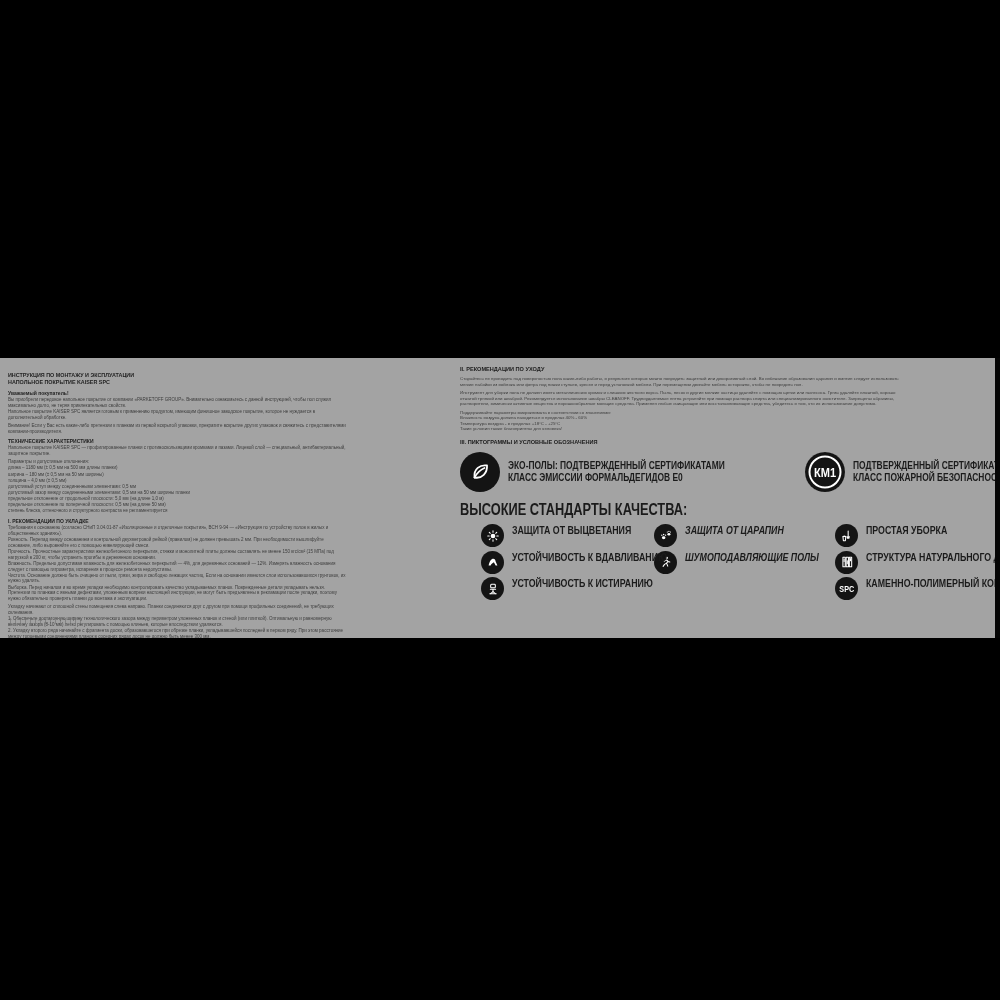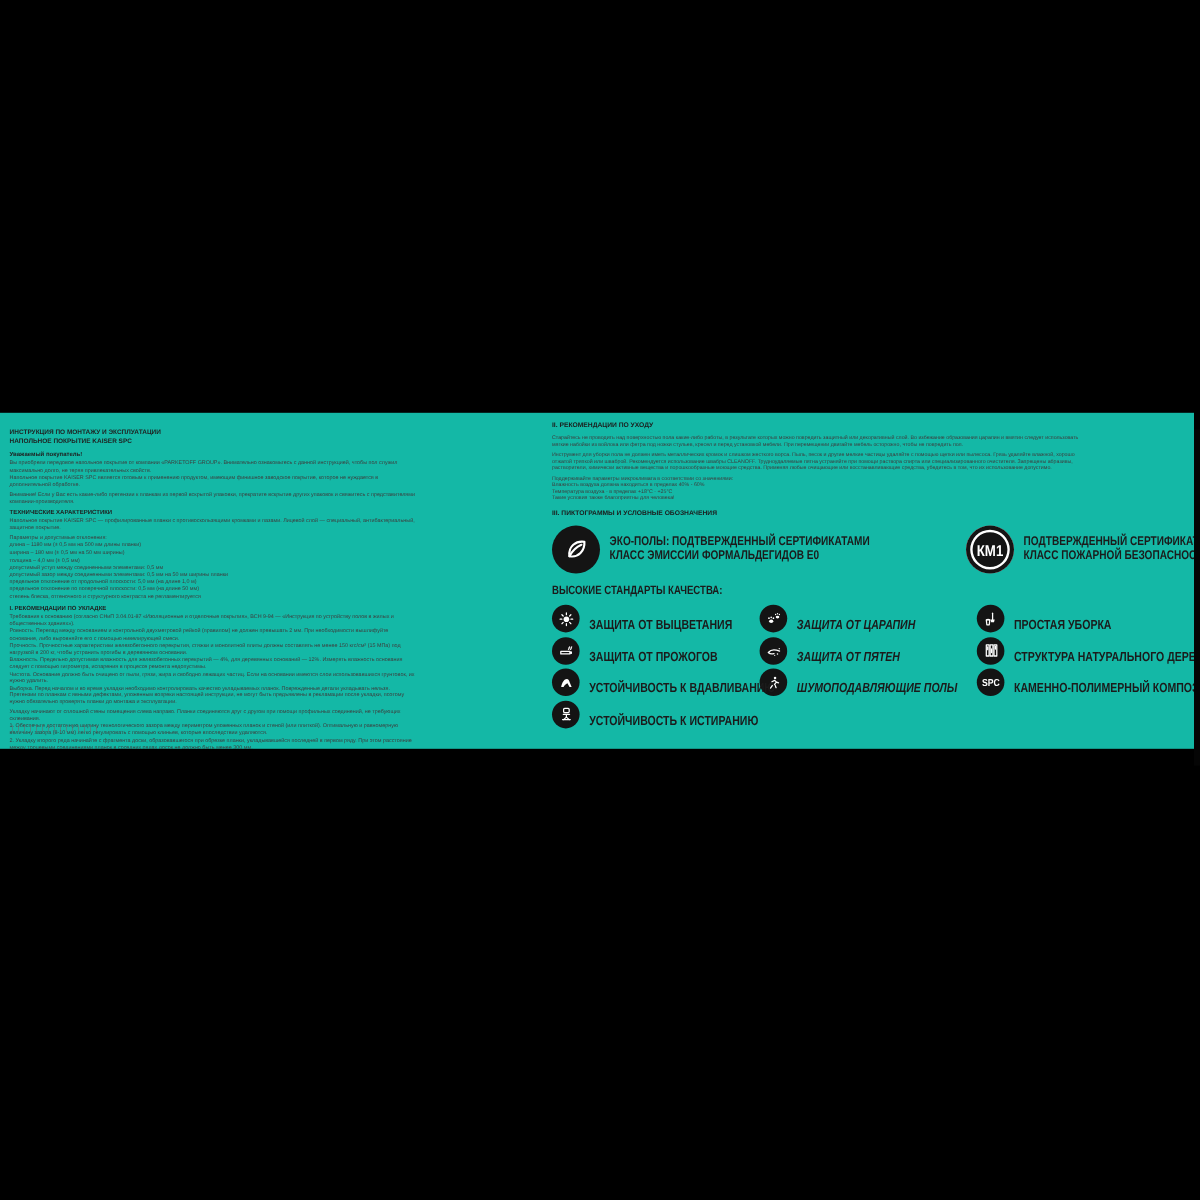--- a/index.html
+++ b/index.html
@@ -1,17 +1,17 @@
 <!DOCTYPE html>
 <html><head>
 <meta charset="utf-8">
 <style>
   html,body{margin:0;padding:0;}
   body{width:1000px;height:1000px;background:#000;position:relative;font-family:"Liberation Sans",sans-serif;overflow:hidden;}
-  .paper{position:absolute;left:0;top:344px;width:995px;height:280px;background:#14b8a6;overflow:hidden;}
+  .paper{position:absolute;left:0;top:358px;width:995px;height:280px;background:#a3a3a3;overflow:hidden;}
   .edge{position:absolute;right:0;top:358px;width:5px;height:280px;background:#050505;}
 
   
   .col-left{position:absolute;left:8px;top:14px;width:338px;color:#3d3d3d;filter:blur(.18px);}
   .tiny{font-size:4.5px;line-height:1.28;}
   .h1{font-size:5.4px;font-weight:bold;color:#1f1f1f;line-height:1.3;}
   .h2{font-size:5px;font-weight:bold;color:#1f1f1f;margin-top:4px;}
   .p{margin-top:2.5px;}
   .p0{margin-top:0.5px;}
   .li{margin-top:0.4px;}
@@ -24,26 +24,26 @@
 
   
   .cond{display:inline-block;transform:scaleX(.8);transform-origin:0 50%;white-space:nowrap;
         font-weight:bold;color:#1b1b1b;}
   .badges{display:flex;align-items:center;gap:12px;margin-top:6px;}
   .badge{display:flex;align-items:center;gap:8px;}
   .badge-ic{width:40px;height:40px;border-radius:50%;background:#141414;display:flex;align-items:center;justify-content:center;flex:0 0 40px;}
   .badge-ic.ring{box-shadow:inset 0 0 0 3.5px #141414, inset 0 0 0 5.5px #fff;}
   .badge-km{color:#fff;font-weight:bold;font-size:13px;display:inline-block;transform:scaleX(.85);}
   .badge-txt{font-size:10.5px;line-height:1.12;}
-  .qhead{margin-top:9px;font-size:10px;}
+  .qhead{margin-top:9px;font-size:16px;}
   .qgrid{display:flex;margin-top:5px;}
   .qcol{display:flex;flex-direction:column;gap:2.5px;}
   .qcol1{width:173px;}.qcol2{width:181px;font-style:italic;}.qcol3{width:196px;}
-  .qitem{display:flex;align-items:flex-end;gap:8px;height:24px;}
-  .ic{width:23px;height:23px;border-radius:50%;background:#141414;display:flex;align-items:center;justify-content:center;flex:0 0 23px;}
+  .qitem{display:flex;align-items:flex-start;gap:8px;height:24px;}
+  .ic{width:23px;height:23px;border-radius:50%;background:#141414;display:flex;align-items:center;justify-content:center;flex:0 0 23px;margin-left:21px;}
   .ic svg{width:14px;height:14px;}
   .badge-ic svg{width:24px;height:24px;}
   .qlabel{font-size:11px;}
   .spc-txt{color:#fff;font-weight:bold;font-size:8.5px;display:inline-block;transform:scaleX(.85);}
   .marks{position:absolute;left:10px;top:260px;width:72px;height:6px;
          background:repeating-linear-gradient(90deg,#6a6a6a 0 1px,transparent 1px 5px);opacity:.55;}
   svg{stroke:#fff;fill:none;stroke-width:1.8;stroke-linecap:round;stroke-linejoin:round;}
 </style>
 </head>
 <body>
@@ -127,30 +127,20 @@
               <svg viewBox="0 0 24 24">
                 <circle cx="12" cy="12" r="4" fill="#fff" stroke="none"></circle>
                 <path d="M12 3v2.5M12 18.5V21M3 12h2.5M18.5 12H21M5.6 5.6l1.8 1.8M16.6 16.6l1.8 1.8M18.4 5.6l-1.8 1.8M7.4 16.6l-1.8 1.8"></path>
               </svg>
             </span>
           <span class="qlabel"><span class="cond">ЗАЩИТА ОТ ВЫЦВЕТАНИЯ</span></span>
         </div>
         <div class="qitem">
           <span class="ic">
               <svg viewBox="0 0 24 24">
-                <rect x="4" y="13.5" width="13" height="3.5"></rect>
-                <rect x="17" y="13.5" width="3" height="3.5" fill="#fff" stroke="none"></rect>
-                <path d="M15 10.5 c1.5-1 0-2.5 1.5-3.5 M18 10.5 c1.5-1 0-2.5 1.5-3.5"></path>
-              </svg>
-            </span>
-          <span class="qlabel"><span class="cond">ЗАЩИТА ОТ ПРОЖОГОВ</span></span>
-        </div>
-        <div class="qitem">
-          <span class="ic">
-              <svg viewBox="0 0 24 24">
                 <path d="M4.5 18 C6 11 9 6.5 12.5 6.5 C15 6.5 16 8.5 16.5 11 L19.5 18 H16.5 L13.5 12.5 C11 14 8.5 15.5 8 18 Z" fill="#fff" stroke="none"></path>
               </svg>
             </span>
           <span class="qlabel"><span class="cond">УСТОЙЧИВОСТЬ К ВДАВЛИВАНИЮ</span></span>
         </div>
         <div class="qitem">
           <span class="ic">
               <svg viewBox="0 0 24 24">
                 <rect x="8" y="4" width="8" height="6" rx="1.5"></rect>
                 <path d="M7.5 12.5 h9 M12 12.5 v4 M12 16.5 M6.5 20 h11 M12 16.5 v0"></path>
@@ -172,32 +162,20 @@
                 <circle cx="14.3" cy="5.2" r="1" fill="#fff" stroke="none"></circle>
                 <circle cx="17" cy="4.2" r="1" fill="#fff" stroke="none"></circle>
                 <circle cx="19.7" cy="5.2" r="1" fill="#fff" stroke="none"></circle>
               </svg>
             </span>
           <span class="qlabel"><span class="cond">ЗАЩИТА ОТ ЦАРАПИН</span></span>
         </div>
         <div class="qitem">
           <span class="ic">
               <svg viewBox="0 0 24 24">
-                <path d="M4 15 C7 11 12 10 20 13"></path>
-                <path d="M4 15 c2 2 5 2.5 8 1.5"></path>
-                <circle cx="17" cy="17" r="1.1" fill="#fff" stroke="none"></circle>
-                <circle cx="13" cy="19" r="0.9" fill="#fff" stroke="none"></circle>
-                <circle cx="19.5" cy="9.5" r="1" fill="#fff" stroke="none"></circle>
-              </svg>
-            </span>
-          <span class="qlabel"><span class="cond">ЗАЩИТА ОТ ПЯТЕН</span></span>
-        </div>
-        <div class="qitem">
-          <span class="ic">
-              <svg viewBox="0 0 24 24">
                 <circle cx="13.5" cy="5" r="1.8" fill="#fff" stroke="none"></circle>
                 <path d="M9 10.5 L13 8.5 L15.5 11 L13 14 L15 19 M13 14 L9.5 16 L7 19.5 M15.5 11 L18.5 12"></path>
               </svg>
             </span>
           <span class="qlabel"><span class="cond">ШУМОПОДАВЛЯЮЩИЕ ПОЛЫ</span></span>
         </div>
       </div>
       <div class="qcol qcol3">
         <div class="qitem">
           <span class="ic">

